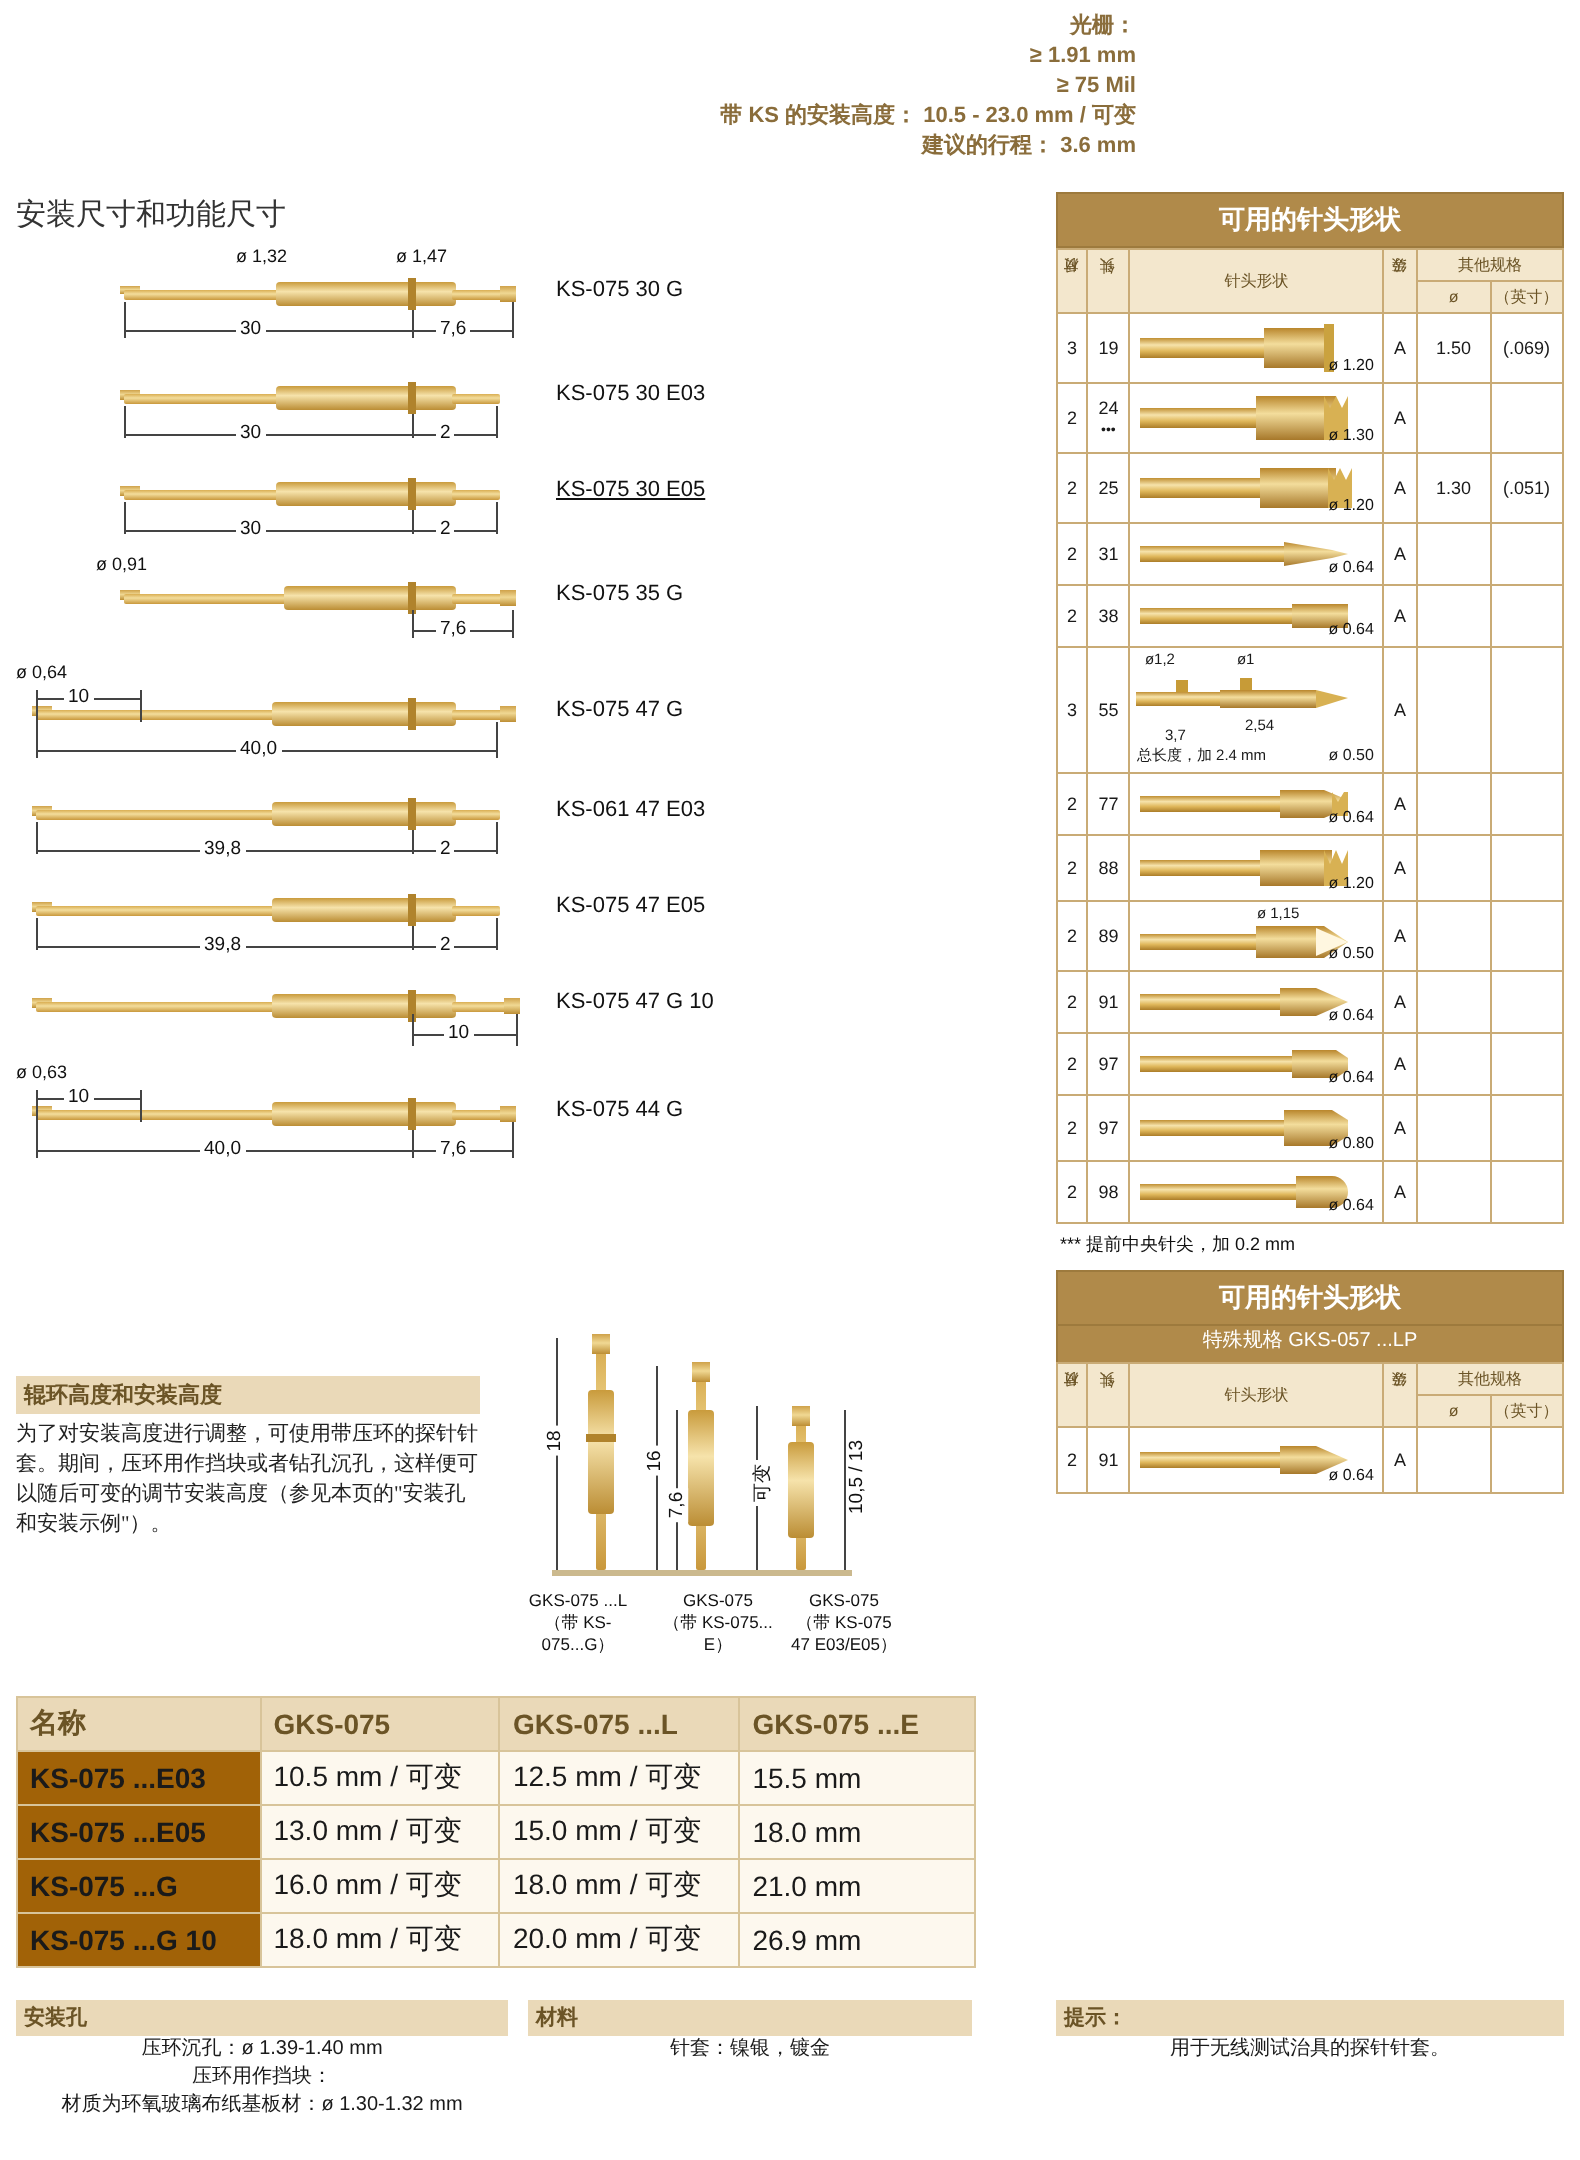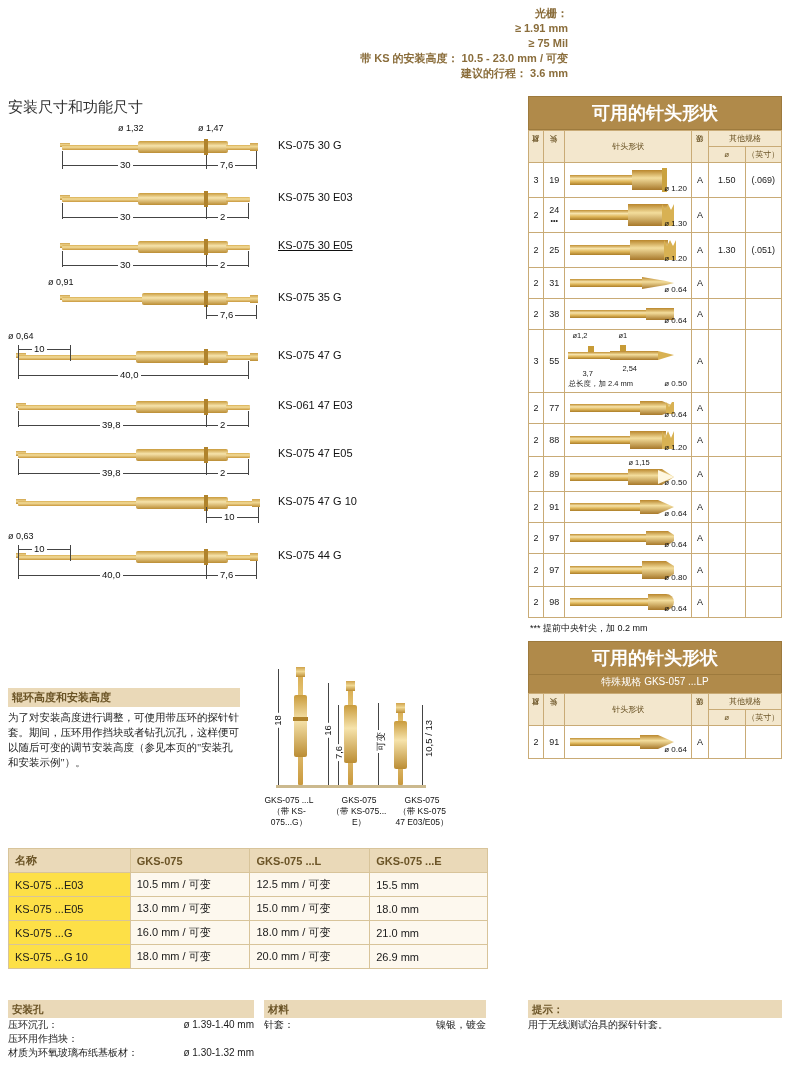--- a/index.html
+++ b/index.html
@@ -46,39 +46,39 @@
   .diatxt { position:absolute; font-size:9px; color:#111; }
 
   
   .note-block { position:absolute; left:8px; top:688px; width:232px;font-family:Liberation Serif, serif; }
   .note-title { background:#ead9b8; color:#6b5426; font-weight:bold; font-size:11px; padding:2px 4px; }
   .note-body { font-size:10.5px; line-height:15px; color:#222; margin-top:3px; }
 
   .mid-drawing { position:absolute; left:250px; top:655px; width:250px; height:190px; }
   .mid-cap { position:absolute; font-size:8.5px; line-height:11px; text-align:center; color:#111; }
 
-  .tbl { position:absolute; left:8px; top:848px; width:480px; border-collapse:collapse; font-size:11px; }
+  .tbl { position:absolute; left:8px; top:848px; width:480px; border-collapse:collapse; font-size:14px; }
   .tbl th, .tbl td { border:1px solid #d8c49a; padding:4px 6px; text-align:left; }
   .tbl th { background:#ead9b8; color:#6b5426; font-weight:bold; }
-  .tbl td.first { background:#fde047; }
+  .tbl td.first { background:#a16207;font-weight:bold; }
   .tbl td { background:#fdf8ee; }
 
   
   .bot { position:absolute; top:1000px; font-size:10px; line-height:14px; }
   .bot-title { background:#ead9b8; color:#6b5426; font-weight:bold; font-size:10.5px; padding:2px 4px; }
   .bot1 { left:8px; width:246px; }
   .bot2 { left:264px; width:222px; }
   .bot3 { left:528px; width:254px; }
-  .bot-line { display:flex; justify-content:space-between; }
+  .bot-line { display:flex; justify-content:center; }
 
   
   .right-col { position:absolute; left:528px; top:96px; width:254px; }
   .tip-head {
     background:#b08a4a; color:#fff; text-align:center; font-weight:bold;
-    font-size:18px; padding:4px 0; border:1px solid #9d7a3d;
+    font-size:13px; padding:4px 0; border:1px solid #9d7a3d;
   }
   .tip-sub { background:#b08a4a; color:#fff; text-align:center; font-size:10px; padding:0 0 4px; border-left:1px solid #9d7a3d;border-right:1px solid #9d7a3d; }
   .tiptbl { width:254px; border-collapse:collapse; font-size:9px; }
   .tiptbl th, .tiptbl td { border:1px solid #c9ab76; }
   .tiptbl th { background:#f3e7cd; color:#6b5426; font-weight:normal; padding:2px 1px; text-align:center; font-size:8px; }
   .tiptbl td { text-align:center; vertical-align:middle; background:#fff; }
   .col-mat { width:14px; }
   .col-no  { width:20px; }
   .col-shape { width:118px; }
   .col-cls { width:16px; }

